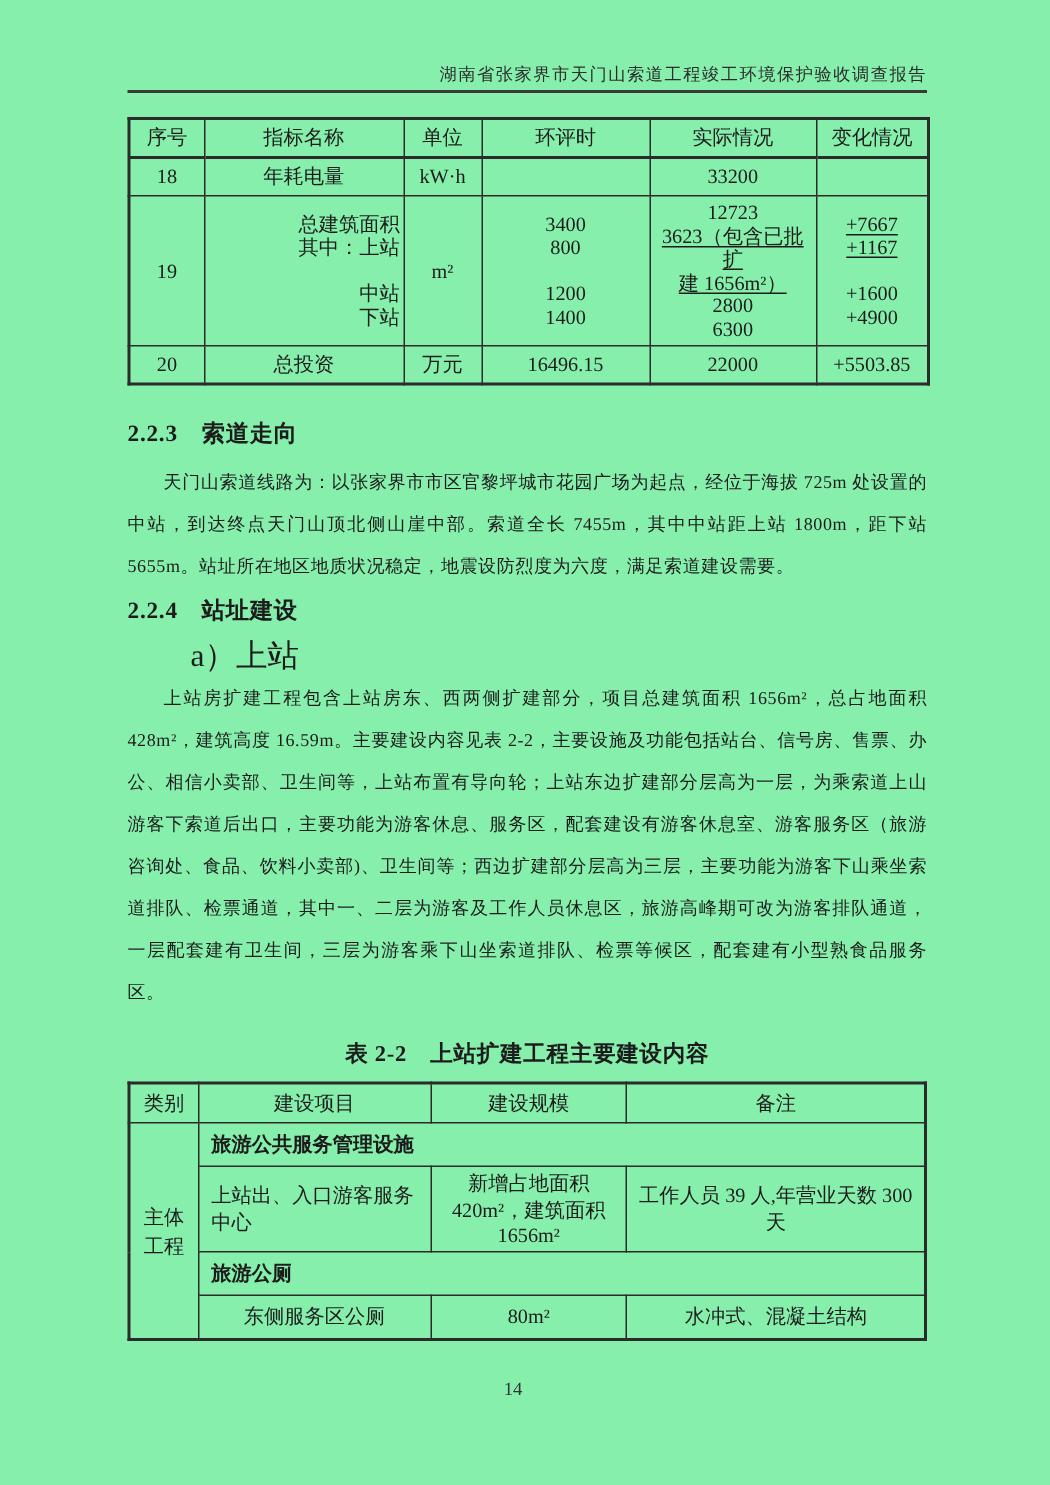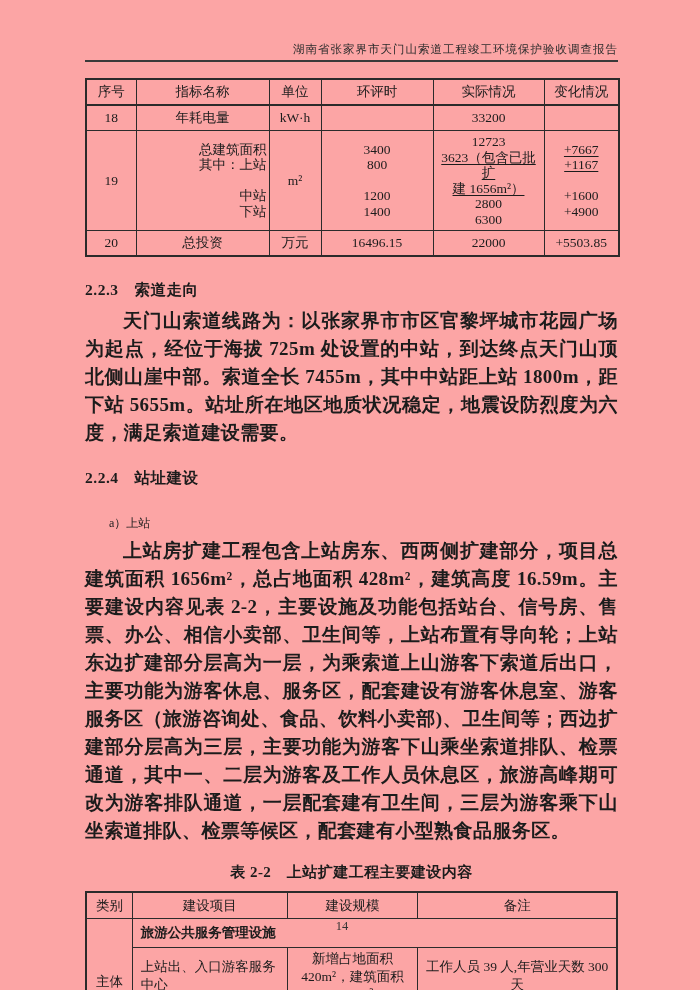--- a/index.html
+++ b/index.html
@@ -1,21 +1,21 @@
 <!DOCTYPE html>
 <html lang="zh"><head>
 <meta charset="utf-8">
 <style>
   html, body { margin:0; padding:0; background:#ffffff; }
   .page {
     position: relative;
     width: 700px;
     height: 990px;
     box-sizing: border-box;
-    background: #fca5a5;
+    background: #86efac;
     padding: 0 82px 0 85px;
     font-family: "Liberation Serif", "DejaVu Serif", serif;
     color: #1c1c1c;
     overflow: hidden;
   }
   
   .hdr { padding-top: 42px; }
   .hdr-title {
     text-align: right;
     font-size: 11.5px;
@@ -49,32 +49,31 @@
   .ind2 { padding-left: 62px; }
   .u { text-decoration: underline; text-underline-offset: 2px; }
   
   .h-section {
     font-weight: bold;
     font-size: 15.5px;
     line-height: 26px;
     letter-spacing: 0.5px;
   }
   .h223 { margin-top: 20px; margin-bottom: 4px; }
-  .h224 { margin-top: 18px; margin-bottom: 0; }
+  .h224 { margin-top: 4px; margin-bottom: 0; }
   .para {
-    font-size: 19px;
+    font-size: 12px;
     line-height: 28px;
     text-align: justify;
     text-indent: 2em;
     letter-spacing: 0.4px;
     margin: 0;
-    font-weight: bold;
   }
   .para-underline { text-decoration: underline; text-underline-offset: 3px; text-decoration-thickness: 1px; }
-  .sub-label { font-size: 12px; line-height: 28px; text-indent: 2em; margin: 18px 0 0 0; }
+  .sub-label { font-size: 21px; line-height: 28px; text-indent: 2em; margin: 2px 0 0 0; }
   
   .t2-caption {
     margin-top: 18px;
     margin-bottom: 9px;
     text-align: center;
     font-weight: bold;
     font-size: 15px;
     letter-spacing: 0.5px;
   }
   .t2 th { height: 21px; border-bottom-width: 1px; }

